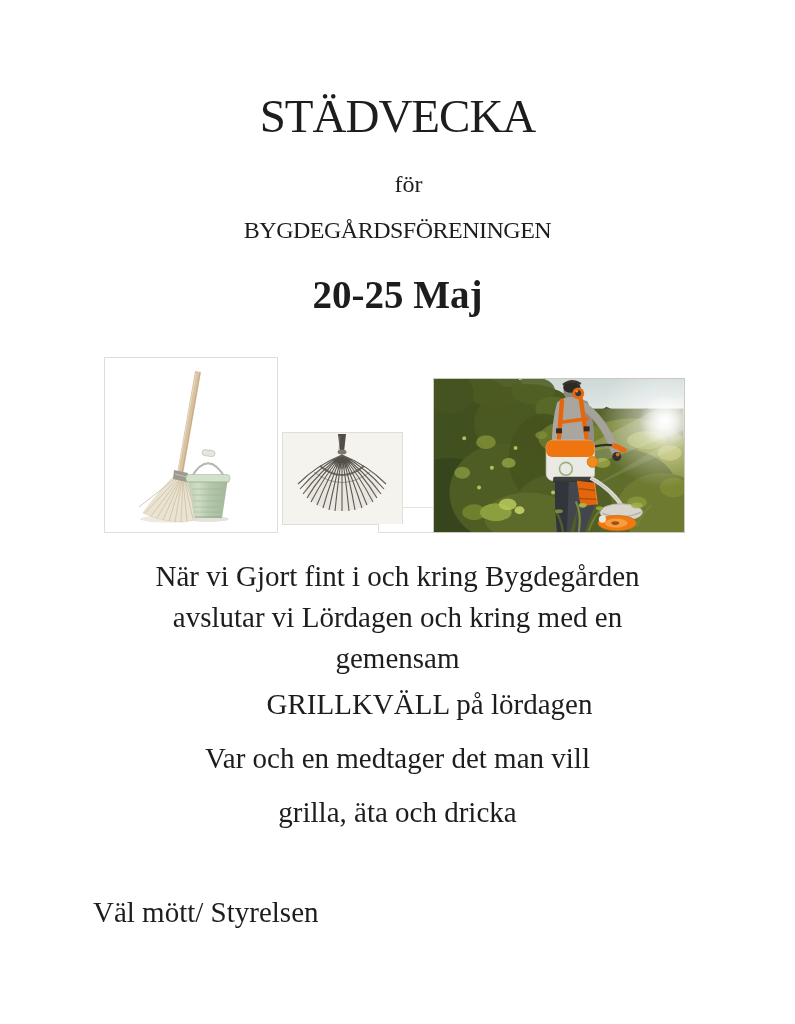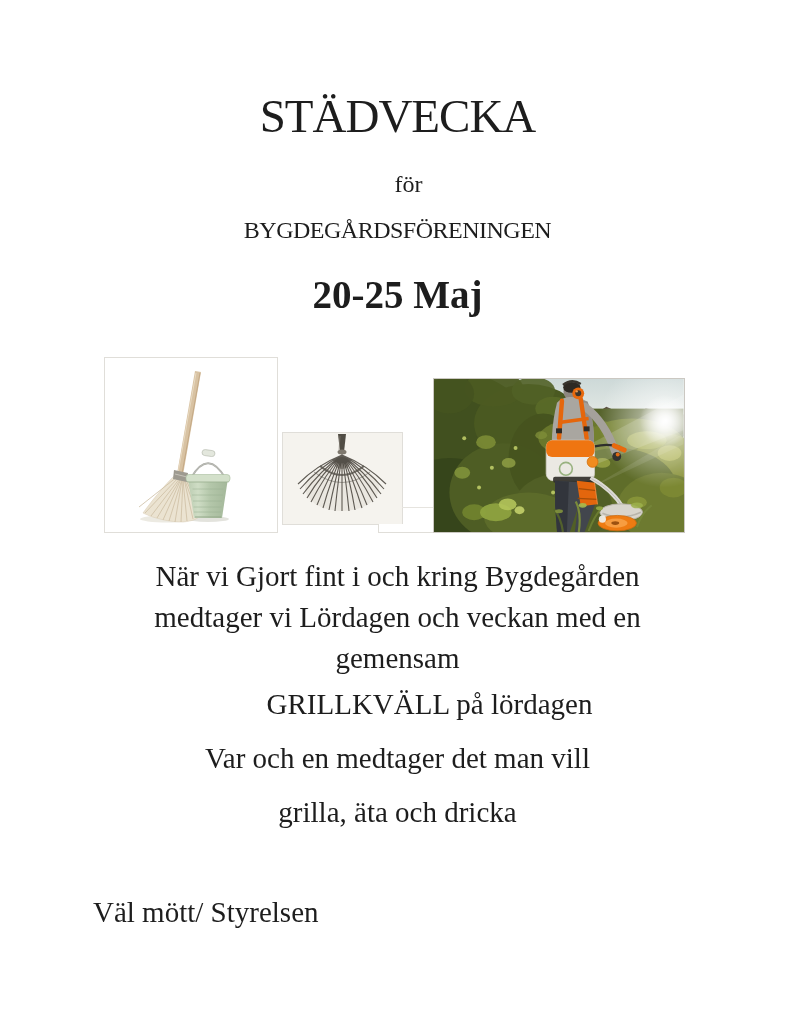--- a/index.html
+++ b/index.html
@@ -186,21 +186,21 @@
       <path d="M205,150 Q210,135 220,128" stroke="#75863a" stroke-width="2" fill="none" opacity="0.85"></path>
       <ellipse cx="150" cy="128" rx="4" ry="2.5" fill="#a4bb50" opacity="0.9"></ellipse>
       <ellipse cx="167" cy="131" rx="3.5" ry="2" fill="#93a944" opacity="0.9"></ellipse>
       <ellipse cx="126" cy="134" rx="4" ry="2" fill="#87993d" opacity="0.85"></ellipse>
       <ellipse cx="205" cy="128" rx="6" ry="3" fill="#9cb04b" opacity="0.85"></ellipse>
     </svg>
   </figure>
 
   <div class="ctr bodypar">
     <div>När vi Gjort fint i och kring Bygdegården</div>
-    <div>medtager vi Lördagen och veckan med en</div>
+    <div>avslutar vi Lördagen och kring med en</div>
     <div>gemensam</div>
   </div>
 
   <div class="ctr grill">GRILLKVÄLL på lördagen</div>
   <div class="ctr em1">Var och en medtager det man vill</div>
   <div class="ctr em2">grilla, äta och dricka</div>
 
   <p class="signoff">Väl mött/ Styrelsen</p>
 
 </div>

